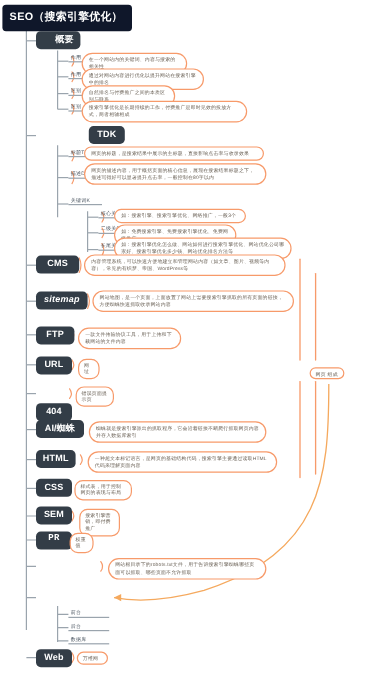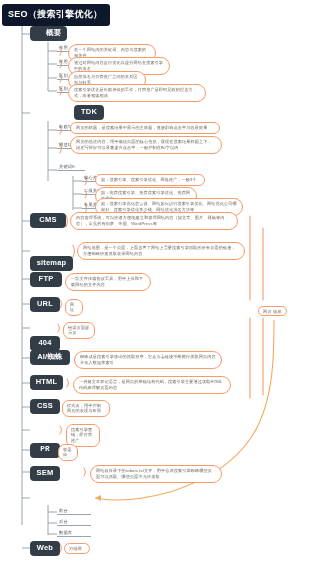--- a/index.html
+++ b/index.html
@@ -206,42 +206,42 @@
 
   <div class="sub" style="left:82px;top:189px;width:26px;">二级关键词</div>
   <div class="bubble" style="left:95px;top:187px;width:102px;">如：免费搜索引擎、免费搜索引擎优化、免费网络推广</div>
 
   <div class="sub" style="left:82px;top:203px;width:26px;">长尾关键词</div>
   <div class="bubble" style="left:95px;top:198px;width:148px;">如：搜索引擎优化怎么做、网站如何进行搜索引擎优化、网站优化公司哪家好、搜索引擎优化多少钱、网站优化排名方法等</div>
 
   <div class="chip" style="left:30px;top:213px;width:36px;">CMS</div>
   <div class="bubble" style="left:70px;top:212px;width:168px;">内容管理系统，可以快速方便地建立和管理网站内容（如文章、图片、视频等内容），常见的有织梦、帝国、WordPress等</div>
 
-  <div class="chip" style="left:30px;top:256px;width:43px;">sitemap</div>
+  <div class="chip" style="left:30px;top:243px;width:43px;font-style:italic;">sitemap</div>
   <div class="bubble" style="left:77px;top:242px;width:168px;">网站地图，是一个页面，上面放置了网站上需要搜索引擎抓取的所有页面的链接，方便蜘蛛快速抓取收录网站内容</div>
 
   <div class="chip" style="left:30px;top:272px;width:32px;">FTP</div>
   <div class="bubble" style="left:65px;top:273px;width:86px;">一款文件传输协议工具，用于上传和下载网站的文件内容</div>
 
   <div class="chip" style="left:30px;top:297px;width:20px;">URL</div>
   <div class="bubble tiny" style="left:65px;top:299px;width:18px;">网址</div>
 
   <div class="chip" style="left:30px;top:336px;width:30px;">404</div>
   <div class="bubble tiny" style="left:63px;top:322px;width:32px;">错误页面提示页</div>
 
   <div class="chip" style="left:30px;top:350px;width:40px;">AI/蜘蛛</div>
   <div class="bubble" style="left:74px;top:351px;width:148px;">蜘蛛就是搜索引擎派出的抓取程序，它会沿着链接不断爬行抓取网页内容并存入数据库索引</div>
 
   <div class="chip" style="left:30px;top:375px;width:33px;">HTML</div>
   <div class="bubble" style="left:73px;top:376px;width:158px;">一种超文本标记语言，是网页的基础结构代码，搜索引擎主要通过读取HTML代码来理解页面内容</div>
 
   <div class="chip" style="left:30px;top:399px;width:28px;">CSS</div>
   <div class="bubble tiny" style="left:62px;top:400px;width:48px;">样式表，用于控制网页的表现与布局</div>
 
-  <div class="chip" style="left:30px;top:422px;width:16px;margin-top:44px;">SEM</div>
+  <div class="chip" style="left:30px;top:422px;width:16px;">SEM</div>
   <div class="bubble tiny" style="left:66px;top:424px;width:34px;">搜索引擎营销，即付费推广</div>
 
   <div class="chip" style="left:30px;top:443px;width:24px;font-family:Liberation Mono, monospace;">PR</div>
   <div class="bubble tiny" style="left:58px;top:444px;width:20px;">权重值</div>
 
   <div class="bubble" style="left:90px;top:465px;width:132px;">网站根目录下的robots.txt文件，用于告诉搜索引擎蜘蛛哪些页面可以抓取、哪些页面不允许抓取</div>
 
 
   <div class="sub wide" style="left:57px;top:509px;">前台</div>
   <div class="sub wide" style="left:57px;top:520px;">后台</div>

